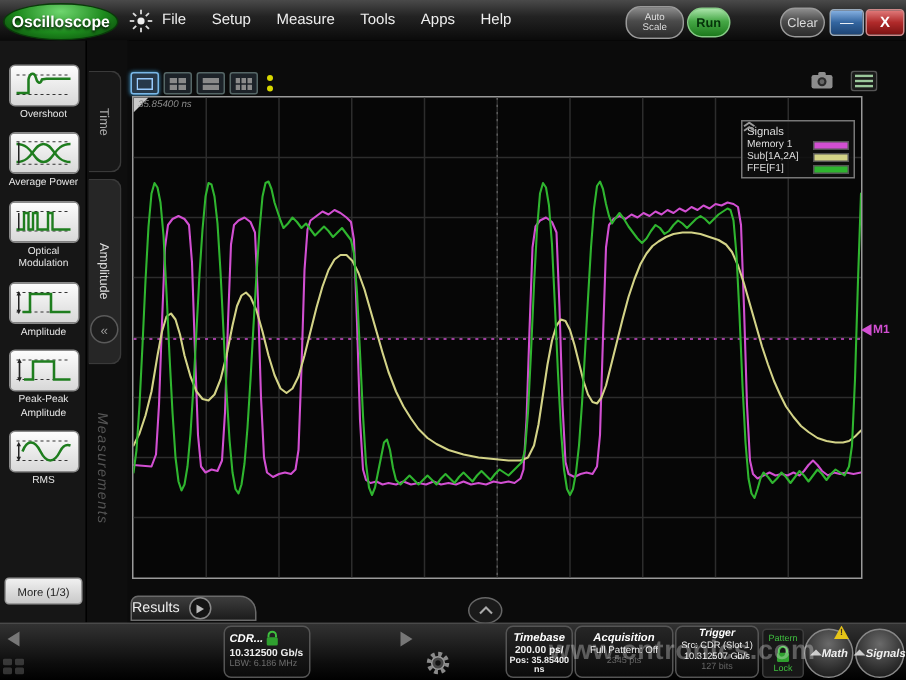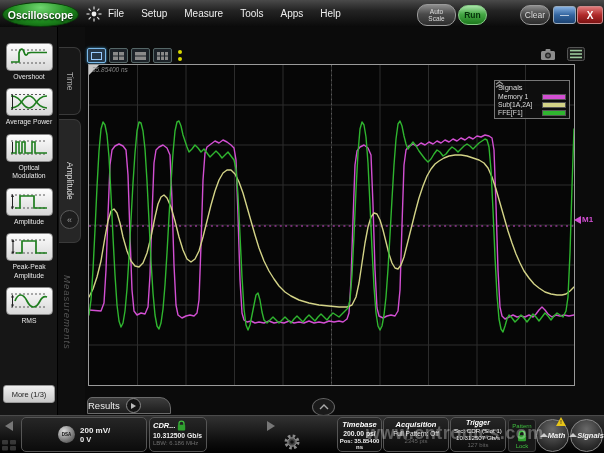--- a/index.html
+++ b/index.html
@@ -423,27 +423,20 @@
     <svg width="14" height="11" viewBox="0 0 14 11">
         <g fill="#888">
           <rect x="0" y="0" width="6" height="4.5" rx="1"></rect>
           <rect x="8" y="0" width="6" height="4.5" rx="1"></rect>
           <rect x="0" y="6" width="6" height="4.5" rx="1"></rect>
           <rect x="8" y="6" width="6" height="4.5" rx="1"></rect>
         </g>
       </svg>
   </div>
 
-  <div class="panel chan">
-    <span class="dsa">DSA</span>
-    <span class="chan-txt">
-      <div>200 mV/</div>
-      <div>0 V</div>
-    </span>
-  </div>
 
   <div class="panel cdr">
     <div class="cdr-head">
       <span class="p-title">CDR...</span>
       <svg width="11" height="11" viewBox="0 0 11 11">
         <path d="M3 5 V3.6 A2.5 2.5 0 0 1 8 3.6 V5" stroke="#3fbf3f" stroke-width="1.3" fill="none"></path>
         <rect x="1.8" y="4.8" width="7.4" height="5.6" rx="1" fill="#2f9f2f"></rect>
         </svg>
     </div>
     <div class="cdr-rate">10.312500 Gb/s</div>

